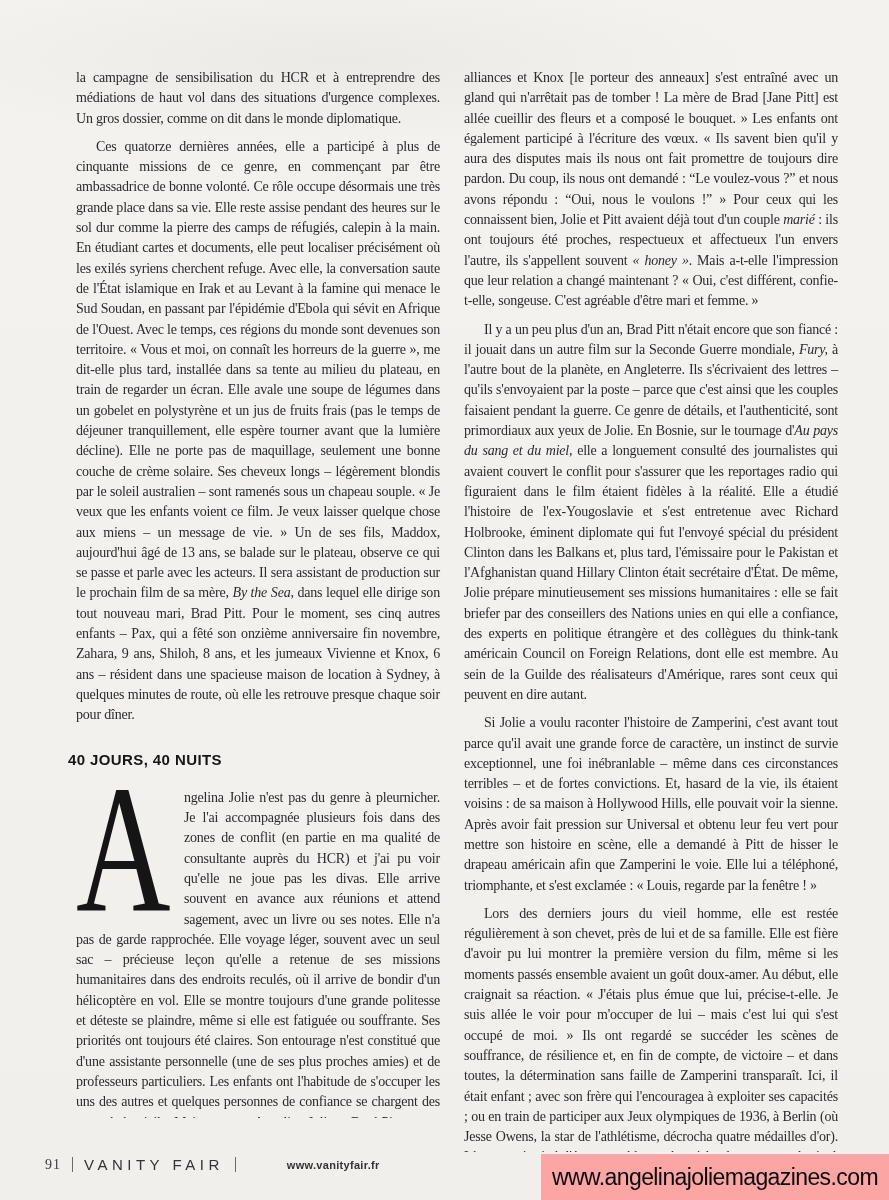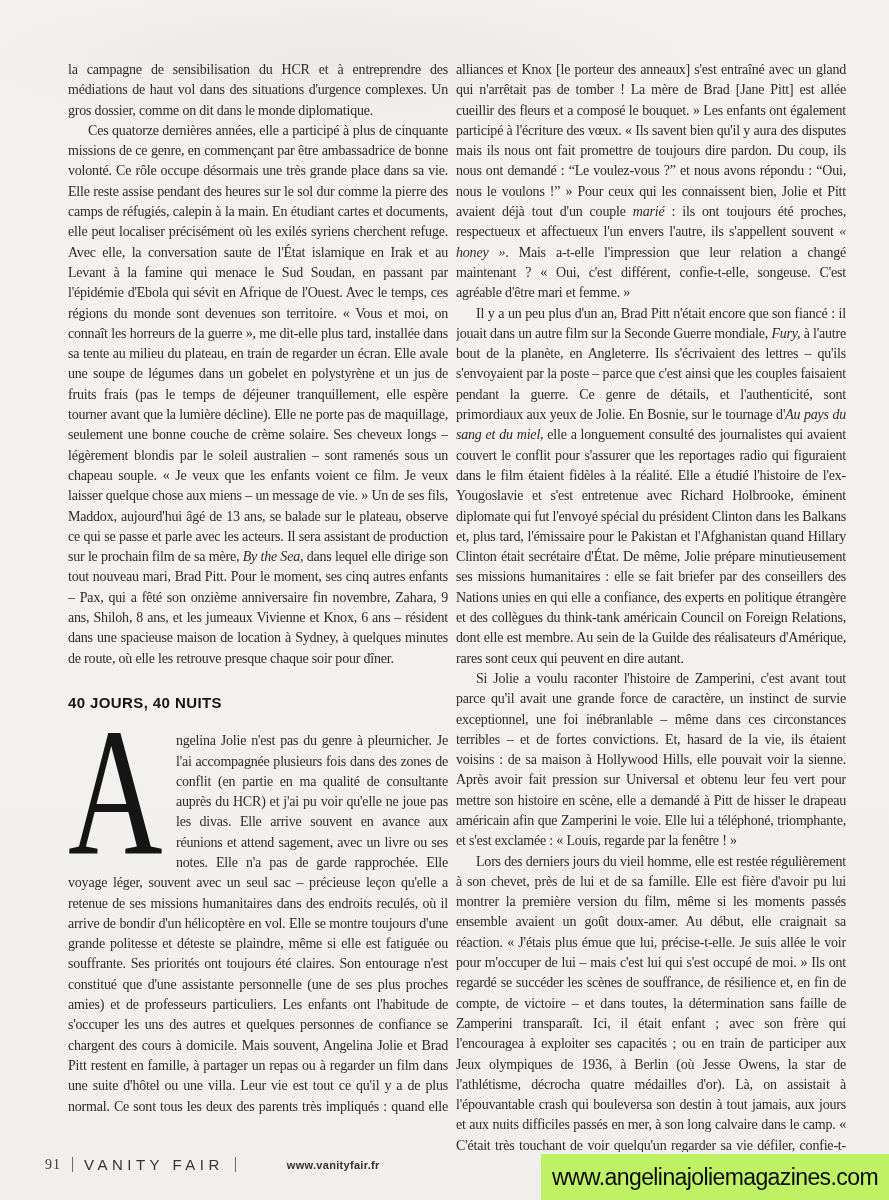--- a/index.html
+++ b/index.html
@@ -16,21 +16,21 @@
     text-align:justify;
     font-size:14px;
     line-height:20.3px;
     letter-spacing:-0.2px;
     overflow:hidden;
     hyphens:auto;
     -webkit-hyphens:auto;
   }
   #col-left  { left:68px;  top:60px; width:380px; height:1058px; }
   #col-right { left:456px; top:60px; width:390px; height:1092px; }
-  .col p { margin:0; }
+  .col p { margin:8px; }
   .col p.indent { text-indent:20px; }
   .col p.hasmarker { position:relative; }
   .heading {
     font-family:"Liberation Sans", sans-serif;
     font-stretch:condensed;
     font-weight:700;
     font-size:15px;
     letter-spacing:0.4px;
     text-align:left;
     text-indent:0;
@@ -71,21 +71,21 @@
   }
   .footer .url {
     font-family:"Liberation Sans", sans-serif;
     font-size:11px; font-weight:700; letter-spacing:0.3px;
     color:#333;
     padding-left:40px;
   }
   .watermark {
     position:absolute; right:0; bottom:0;
     width:348px; height:46px;
-    background:#bef264;
+    background:#fca5a5;
     display:flex; align-items:center; justify-content:center;
   }
   .watermark .wm-text {
     font-family:"Liberation Sans", sans-serif;
     font-size:23px; letter-spacing:-0.6px;
     color:#0a0a0a;
   }
   i { font-style:italic; }
 </style>
 </head>

